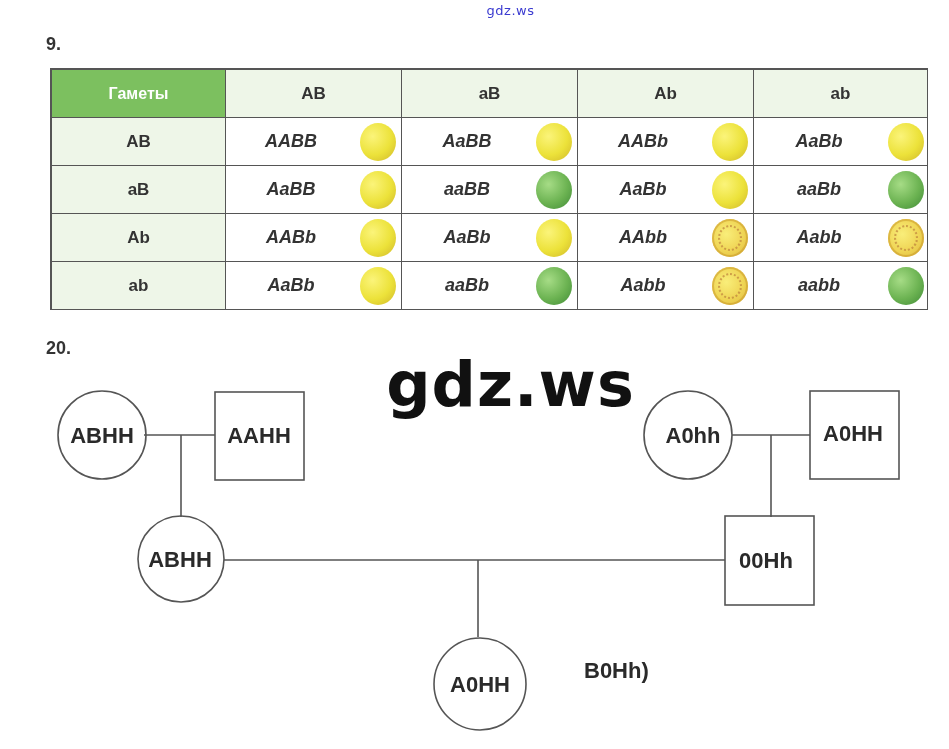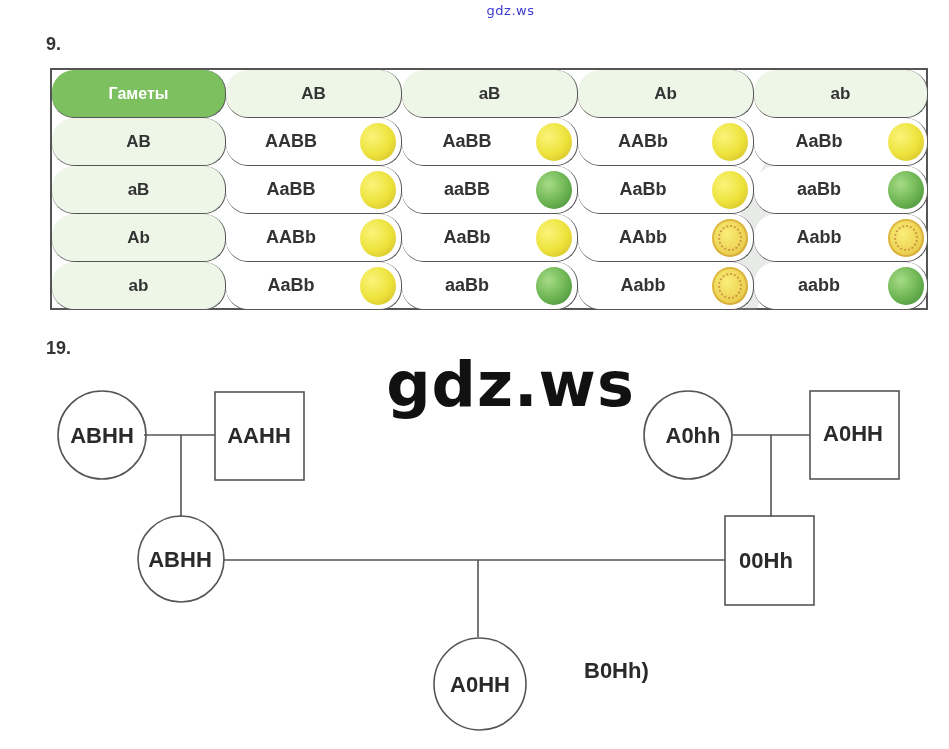--- a/index.html
+++ b/index.html
@@ -8,26 +8,26 @@
   .abs { position:absolute;padding-left:36px; }
   .wm-top { left:0; width:949px; top:3px; text-align:center; font-size:13px; color:#3a3ad0;
             font-family:"DejaVu Sans", sans-serif; letter-spacing:0.5px; }
   .num { font-weight:bold; font-size:18px; color:#333; }
   .wm-big { left:0; width:949px; top:348px; text-align:center; font-size:62px; font-weight:bold;
             color:#111; font-family:"DejaVu Sans", sans-serif; letter-spacing:1px; }
 
   
   .tbl { left:50px; top:68px; width:878px; height:242px; border:2px solid #555; box-sizing:border-box; }
   .cell { position:absolute; box-sizing:border-box; border-right:1.5px solid #555; border-bottom:1.5px solid #555;
-          display:flex; align-items:center; justify-content:center; font-weight:bold; font-size:18px; color:#333;border-radius:22px; }
+          display:flex; align-items:center; justify-content:center; font-weight:bold; font-size:18px; color:#333; }
   .hdr-corner { background:#7cc05f; color:#fff; font-size:16px; }
   .hdr { background:#eef6e8; font-weight:bold; color:#333; font-size:17px; }
   .rowhdr { background:#eef6e8; font-size:17px; }
   .geno { background:#ffffff; justify-content:flex-start; padding-left:0; }
-  .geno span { position:absolute; left:0; width:130px; text-align:center; }
+  .geno span { position:absolute; left:0; width:130px; text-align:center;font-style:italic; }
   .pea { position:absolute; width:36px; height:38px; border-radius:50%; }
   .pea.yellow { background:radial-gradient(circle at 35% 35%, #fbf47a 0%, #ece23a 55%, #cfb62a 100%); }
   .pea.green { background:radial-gradient(circle at 35% 35%, #a6dc86 0%, #6cb352 55%, #3f8a36 100%); }
   .pea.wrinkled { background:radial-gradient(circle at 40% 40%, #f9ee7a 0%, #efd454 55%, #d9b43a 100%);
                   box-shadow: inset 0 0 0 2px rgba(200,150,40,0.5); }
   .pea.wrinkled::after { content:""; position:absolute; inset:6px; border-radius:50%;
                   border:2px dotted rgba(190,130,60,0.7); }
   .shade { position:absolute; left:700px; top:0; width:60px; height:240px; background:rgba(160,170,160,0.25);
            transform:skewX(-25deg); pointer-events:none; }
 
@@ -112,21 +112,21 @@
     <div class="cell geno" style="left: 526px; top: 192px; width: 176px; height: 48px;">
       <span>Aabb</span>
       <div class="pea wrinkled" style="left: 134px; top: 5px;"></div>
     </div>
     <div class="cell geno" style="left: 702px; top: 192px; width: 174px; height: 48px;">
       <span>aabb</span>
       <div class="pea green" style="left: 134px; top: 5px;"></div>
     </div>
   </div>
 
-<div class="abs num" style="left:10px;top:338px;">19.</div>
+<div class="abs num" style="left:10px;top:338px;">20.</div>
 <div class="abs wm-big">gdz.ws</div>
 
 <svg class="ped" width="949" height="749">
   <g stroke="#555" stroke-width="1.6" fill="none">
 
     <line x1="144" y1="435" x2="215" y2="435"></line>
     <line x1="181" y1="435" x2="181" y2="517"></line>
 
     <line x1="732" y1="435" x2="810" y2="435"></line>
     <line x1="771" y1="435" x2="771" y2="517"></line>

